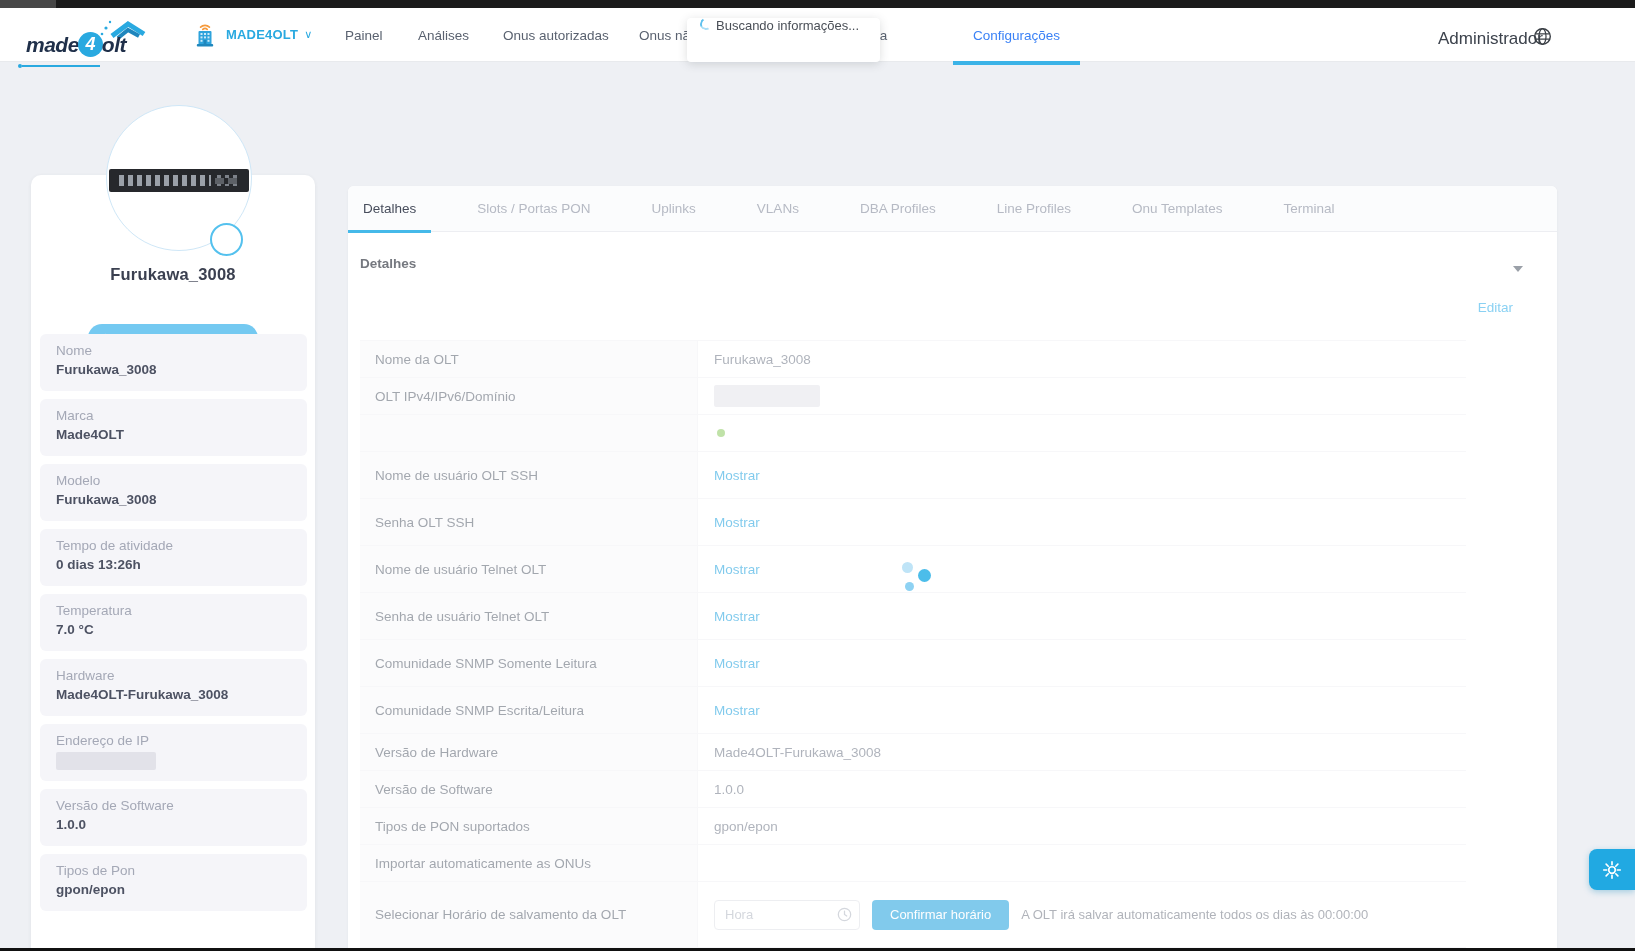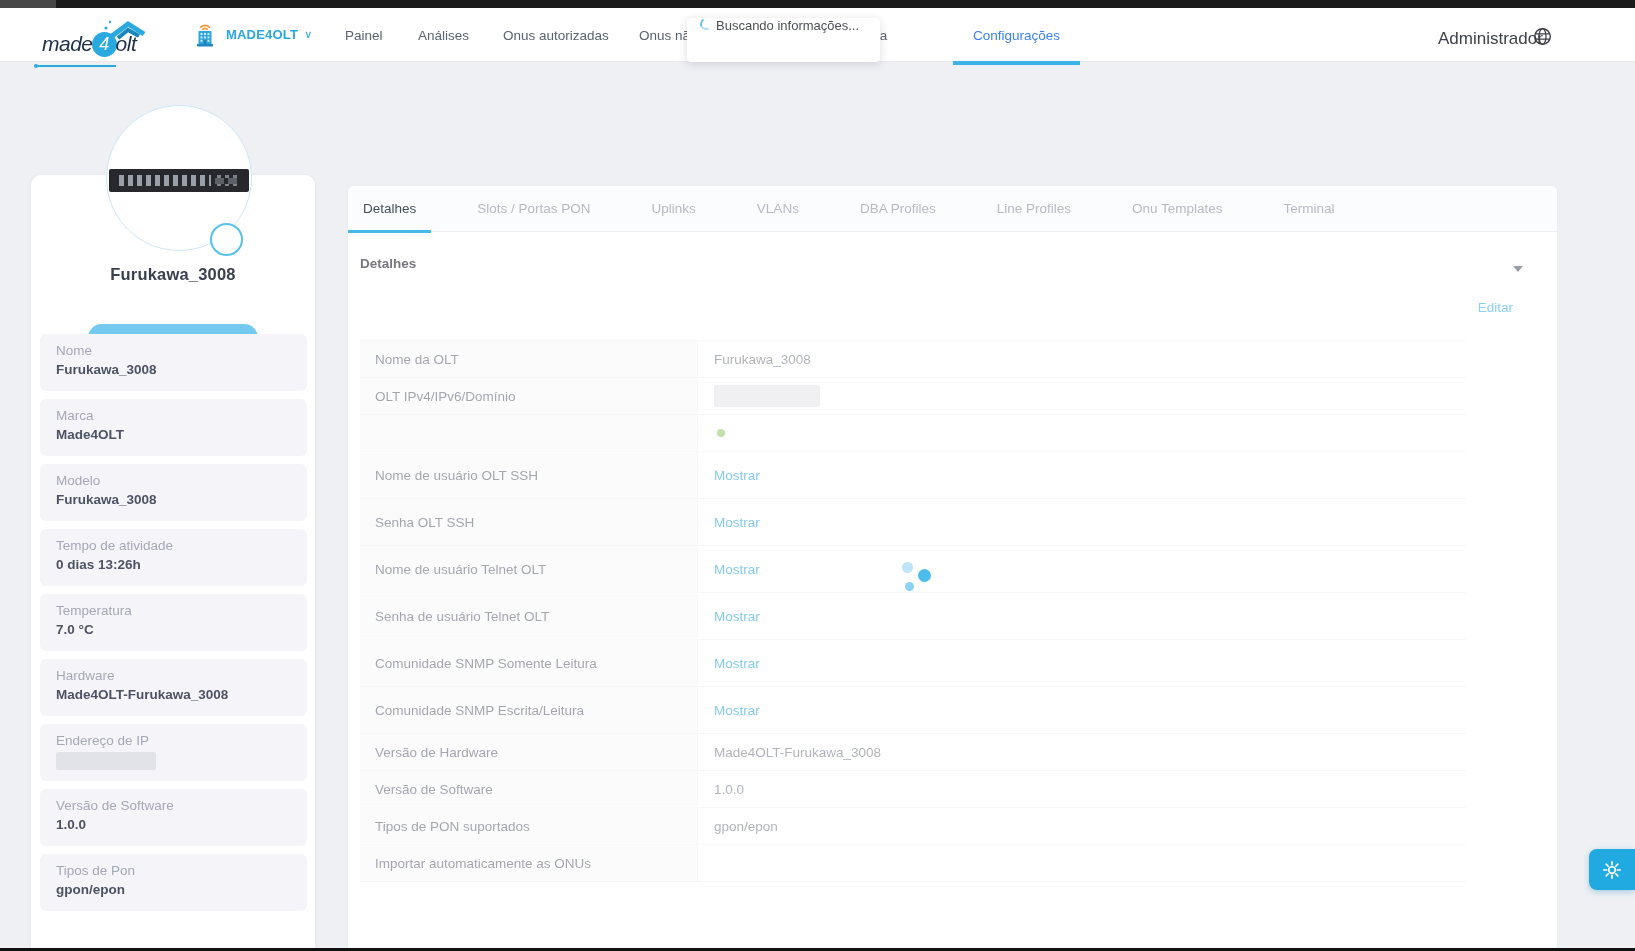--- a/index.html
+++ b/index.html
@@ -9,21 +9,21 @@
 
   
   .topstrip { position:absolute; left:0; top:0; width:1635px; height:8px; background:#1b1b1b; }
   .topstrip::before { content:""; position:absolute; left:0; top:0; width:56px; height:8px; background:#474747; }
   .botstrip { position:absolute; left:0; bottom:0; width:1635px; height:3px; background:#111; z-index:60; }
 
   
   .header { position:absolute; left:0; top:8px; width:1635px; height:54px; background:#fff; border-bottom:1px solid #e8eaed; z-index:10; }
 
   .logo { position:absolute; left:26px; top:14px; width:130px; height:36px; }
-  .logo-text { position:absolute; left:16px; top:10px; display:flex; align-items:flex-start; font-style:italic; font-weight:400; font-size:21px; color:#20304a; letter-spacing:-0.5px; }
+  .logo-text { position:absolute; left:0; top:10px; display:flex; align-items:center; font-style:italic; font-weight:700; font-size:21px; color:#20304a; letter-spacing:-0.5px; }
   .logo-circle { width:25px; height:25px; border-radius:50%; background:#29a9e0; color:#fff; font-size:18px; display:flex; align-items:center; justify-content:center; margin:0 -1px; font-style:italic; }
   .logo-roof { position:absolute; left:72px; top:-6px; }
   .logo-underline { position:absolute; left:-4px; top:33px; width:78px; height:2px; background:#29a9e0; }
   .logo-underline::before { content:""; position:absolute; left:-4px; top:-1px; width:4px; height:4px; border-radius:50%; background:#29a9e0; }
 
   .org { position:absolute; left:192px; top:12px; display:flex; align-items:center; gap:8px; cursor:pointer; }
   .org-label { color:#29a9e0; font-size:13px; font-weight:bold; letter-spacing:0.2px; }
   .org-caret { color:#29a9e0; font-size:11px; margin-left:-2px; }
 
   .nav-item { position:absolute; top:20px; font-size:13.5px; color:#5a6270; cursor:pointer; white-space:nowrap; }
@@ -309,20 +309,31 @@
           <div class="tvalue">
             <span>gpon/epon</span>
           </div>
         </div>
         <div class="trow h-sm">
           <div class="tlabel">Importar automaticamente as ONUs</div>
           <div class="tvalue">
             <span></span>
           </div>
         </div>
+        <div class="trow h-lg">
+          <div class="tlabel">Selecionar Horário de salvamento da OLT</div>
+          <div class="tvalue">
+            <div class="hora-input"><input placeholder="Hora" style=""><span class="clock-icon"><svg width="15" height="15" viewBox="0 0 16 16">
+                  <circle cx="8" cy="8" r="6.6" fill="none" stroke="#b9bec8" stroke-width="1.3"></circle>
+                  <path d="M8 4.5V8l2.4 1.6" fill="none" stroke="#b9bec8" stroke-width="1.3" stroke-linecap="round"></path>
+                </svg></span></div>
+            <button class="confirm-btn">Confirmar horário</button>
+            <span class="schedule-note">A OLT irá salvar automaticamente todos os dias às 00:00:00</span>
+          </div>
+        </div>
       </div>
   </section>
 
   <div class="load-dots">
     <span class="ld ld1"></span>
       <span class="ld ld2"></span>
       <span class="ld ld3"></span>
   </div>
 
   <div class="fab">

